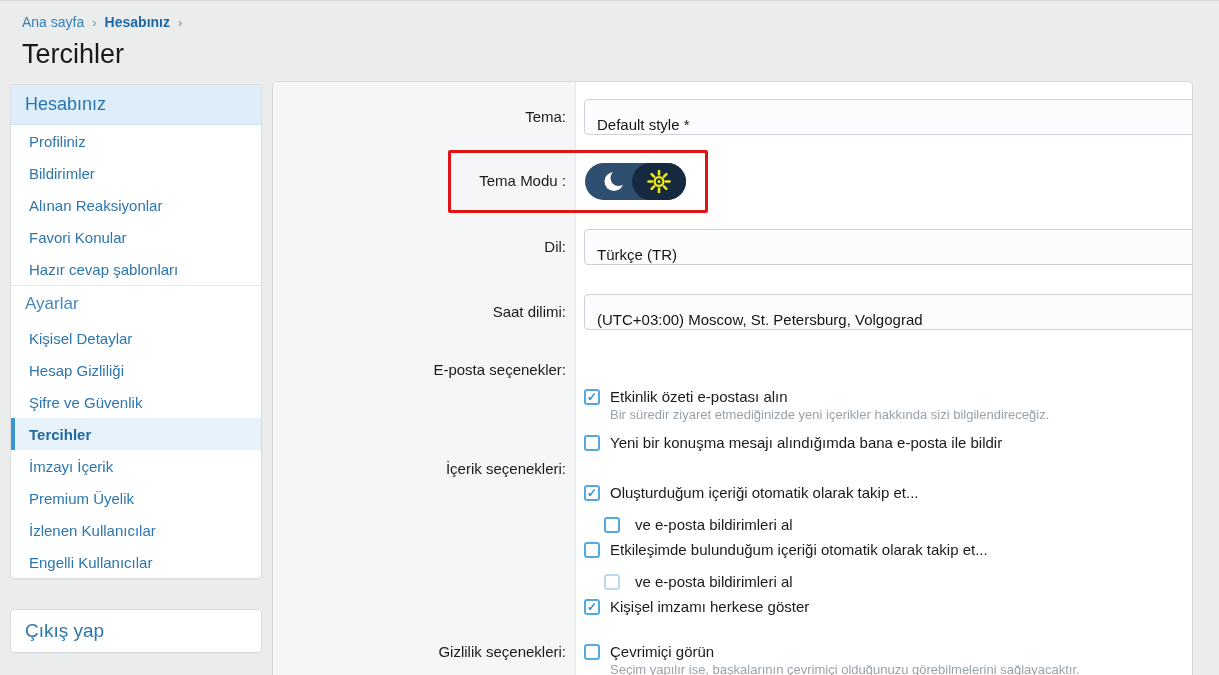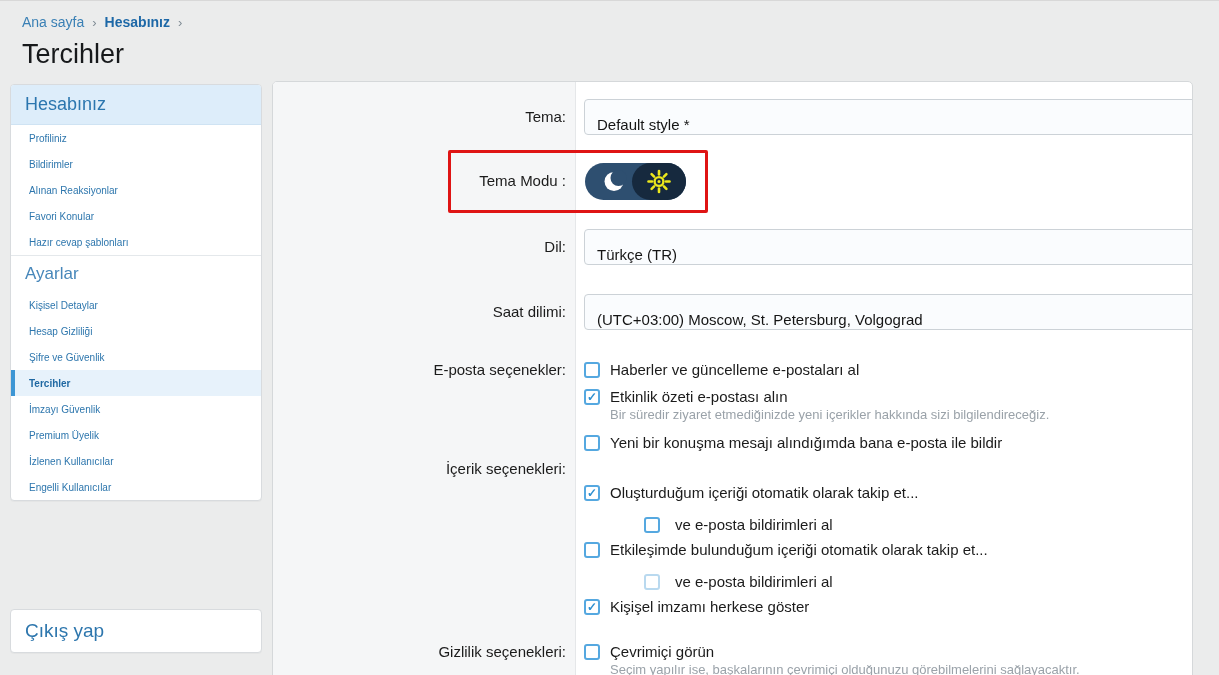--- a/index.html
+++ b/index.html
@@ -16,40 +16,40 @@
   .crumb.bold { color:#1d68a7; font-weight:bold; }
   .crumb-sep { color:#7f8b94; font-size:13px; }
   .page-title { position:absolute; left:22px; top:38px; font-size:27px; font-weight:400; color:#17191b; }
 
   
   .side-box { position:absolute; left:10px; width:252px; background:#fff; border:1px solid #d8dbde; border-radius:4px; overflow:hidden; box-shadow:0 1px 1px rgba(0,0,0,.03); }
   .side-box.main { top:83px; }
   .side-box.logout { top:608px; }
   .side-header { background:#ddedfa; color:#2b76af; font-size:18px; padding:9px 14px; border-bottom:1px solid #cfe3f3; }
   .side-subheader { color:#4787ba; font-size:17px; padding:8px 14px; border-top:1px solid #e4e8eb; }
-  .side-item { display:block; color:#2d76ad; font-size:10px; padding:7.5px 14px; cursor:pointer; border-left:4px solid transparent; }
+  .side-item { display:block; color:#2d76ad; font-size:15px; padding:7.5px 14px; cursor:pointer; border-left:4px solid transparent; }
   .side-item.selected { background:#e7f2fb; border-left:4px solid #3d96d4; color:#1f68a2; font-weight:bold; }
   .logout-item { display:block; color:#2d76ad; font-size:19px; padding:10px 14px; cursor:pointer; }
 
   
   .card { position:absolute; left:272px; top:80px; width:921px; height:600px; background:#fff; border:1px solid #d5d8da; border-radius:5px; overflow:hidden; }
   .label-col-bg { position:absolute; left:0; top:0; width:303px; height:100%; background:#f5f6f7; border-right:1px solid #e5e7e9; }
   .form-label { position:absolute; left:0; width:293px; text-align:right; font-size:15px; color:#1b1b1b; line-height:18px; }
 
   .select { position:absolute; left:311px; width:667px; height:36px; background:#fafcfe; border:1px solid #ccd2d7; border-radius:4px; display:flex; align-items:center; padding:15px 30px 0 12px; font-size:15px; color:#151515; cursor:pointer; }
   .sel-arrow { position:absolute; right:11px; top:50%; transform:translateY(-50%); display:flex; flex-direction:column; gap:2px; }
   .sel-arrow i { display:block; width:0; height:0; border-left:4px solid transparent; border-right:4px solid transparent; }
   .sel-arrow .up { border-bottom:5px solid #1c1c1c; }
   .sel-arrow .down { border-top:5px solid #1c1c1c; }
 
   .red-annotation { position:absolute; left:175px; top:68px; width:260px; height:63px; border:3px solid #df1414; border-radius:2px; pointer-events:none; }
   .theme-toggle { position:absolute; left:312px; top:81px; width:101px; height:37px; cursor:pointer; }
 
   .cb-row { position:absolute; left:311px; display:flex; align-items:center; gap:10px; cursor:pointer; }
-  .cb-row.indent { left:371px;gap:15px; }
+  .cb-row.indent { left:331px;gap:15px; }
   .cb { width:16px; height:16px; flex:0 0 16px; border:2px solid #55a8e0; border-radius:3px; background:#fff; display:flex; align-items:center; justify-content:center; font-size:12px; font-weight:bold; color:#2e8fd0; line-height:1; }
   .cb.checked::after { content:"✓"; }
   .cb.disabled { border-color:#b9d9ef; }
   .cb-label { font-size:15px; color:#1b1b1b; line-height:16px; white-space:nowrap; }
   .cb-hint { position:absolute; left:337px; font-size:13px; color:#9aa2a9; white-space:nowrap; }
 </style>
 </head>
 <body>
 
 <div class="breadcrumb">
@@ -66,21 +66,21 @@
   <a class="side-item">Profiliniz</a>
   <a class="side-item">Bildirimler</a>
   <a class="side-item">Alınan Reaksiyonlar</a>
   <a class="side-item">Favori Konular</a>
   <a class="side-item">Hazır cevap şablonları</a>
   <div class="side-subheader">Ayarlar</div>
   <a class="side-item">Kişisel Detaylar</a>
   <a class="side-item">Hesap Gizliliği</a>
   <a class="side-item">Şifre ve Güvenlik</a>
   <a class="side-item selected">Tercihler</a>
-  <a class="side-item">İmzayı Güvenlik</a>
+  <a class="side-item">İmzayı İçerik</a>
   <a class="side-item">Premium Üyelik</a>
   <a class="side-item">İzlenen Kullanıcılar</a>
   <a class="side-item">Engelli Kullanıcılar</a>
 </nav>
 
 <div class="side-box logout">
   <a class="logout-item">Çıkış yap</a>
 </div>
 
 <section class="card">
@@ -132,24 +132,20 @@
   <label class="form-label" style="top:221px">Saat dilimi:</label>
   <div class="select" style="top:212px">
     <span>(UTC+03:00) Moscow, St. Petersburg, Volgograd</span>
     <span class="sel-arrow">
         <i class="up"></i>
         <i class="down"></i>
       </span>
   </div>
 
   <label class="form-label" style="top:279px">E-posta seçenekler:</label>
-  <div class="cb-row" style="top:280px">
-    <span class="cb"></span>
-    <span class="cb-label">Haberler ve güncelleme e-postaları al</span>
-  </div>
   <div class="cb-row" style="top:307px">
     <span class="cb checked"></span>
     <span class="cb-label">Etkinlik özeti e-postası alın</span>
   </div>
   <div class="cb-hint" style="top:325px">Bir süredir ziyaret etmediğinizde yeni içerikler hakkında sizi bilgilendireceğiz.</div>
   <div class="cb-row" style="top:353px">
     <span class="cb"></span>
     <span class="cb-label">Yeni bir konuşma mesajı alındığımda bana e-posta ile bildir</span>
   </div>
 

